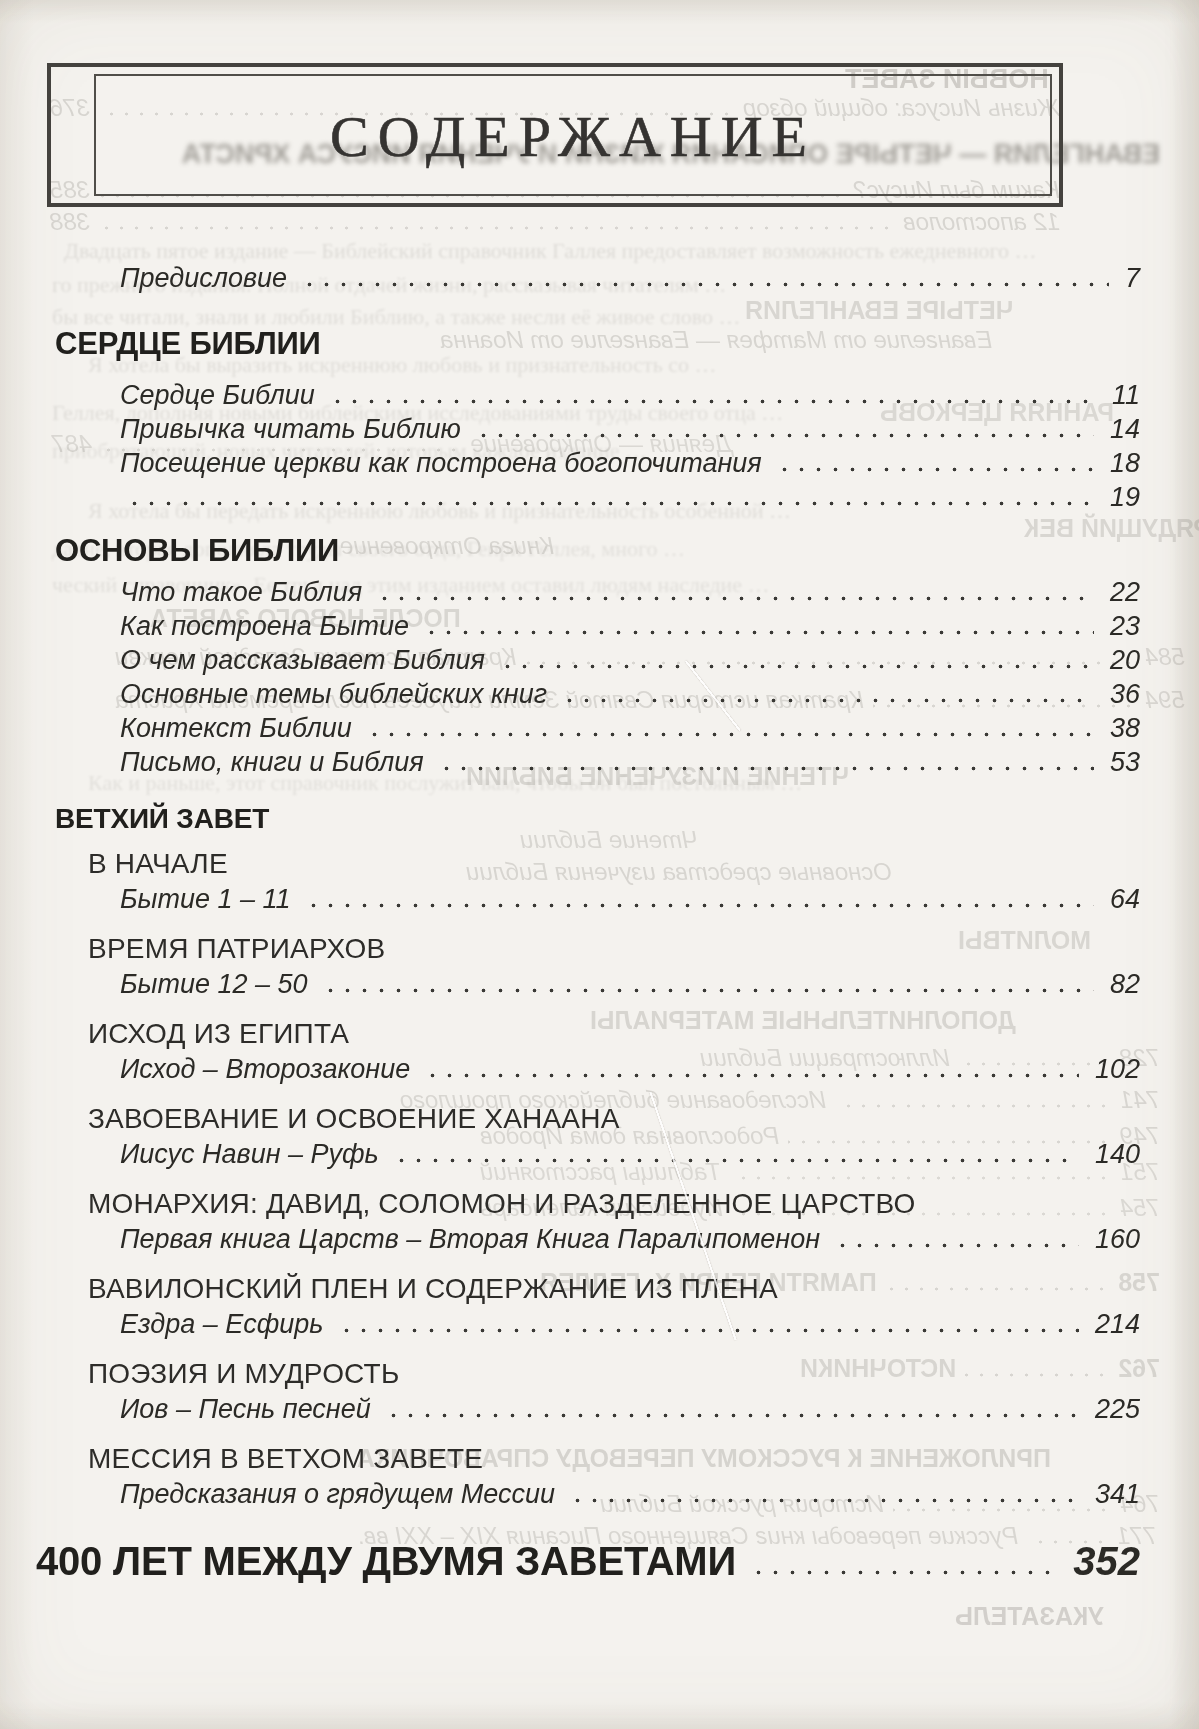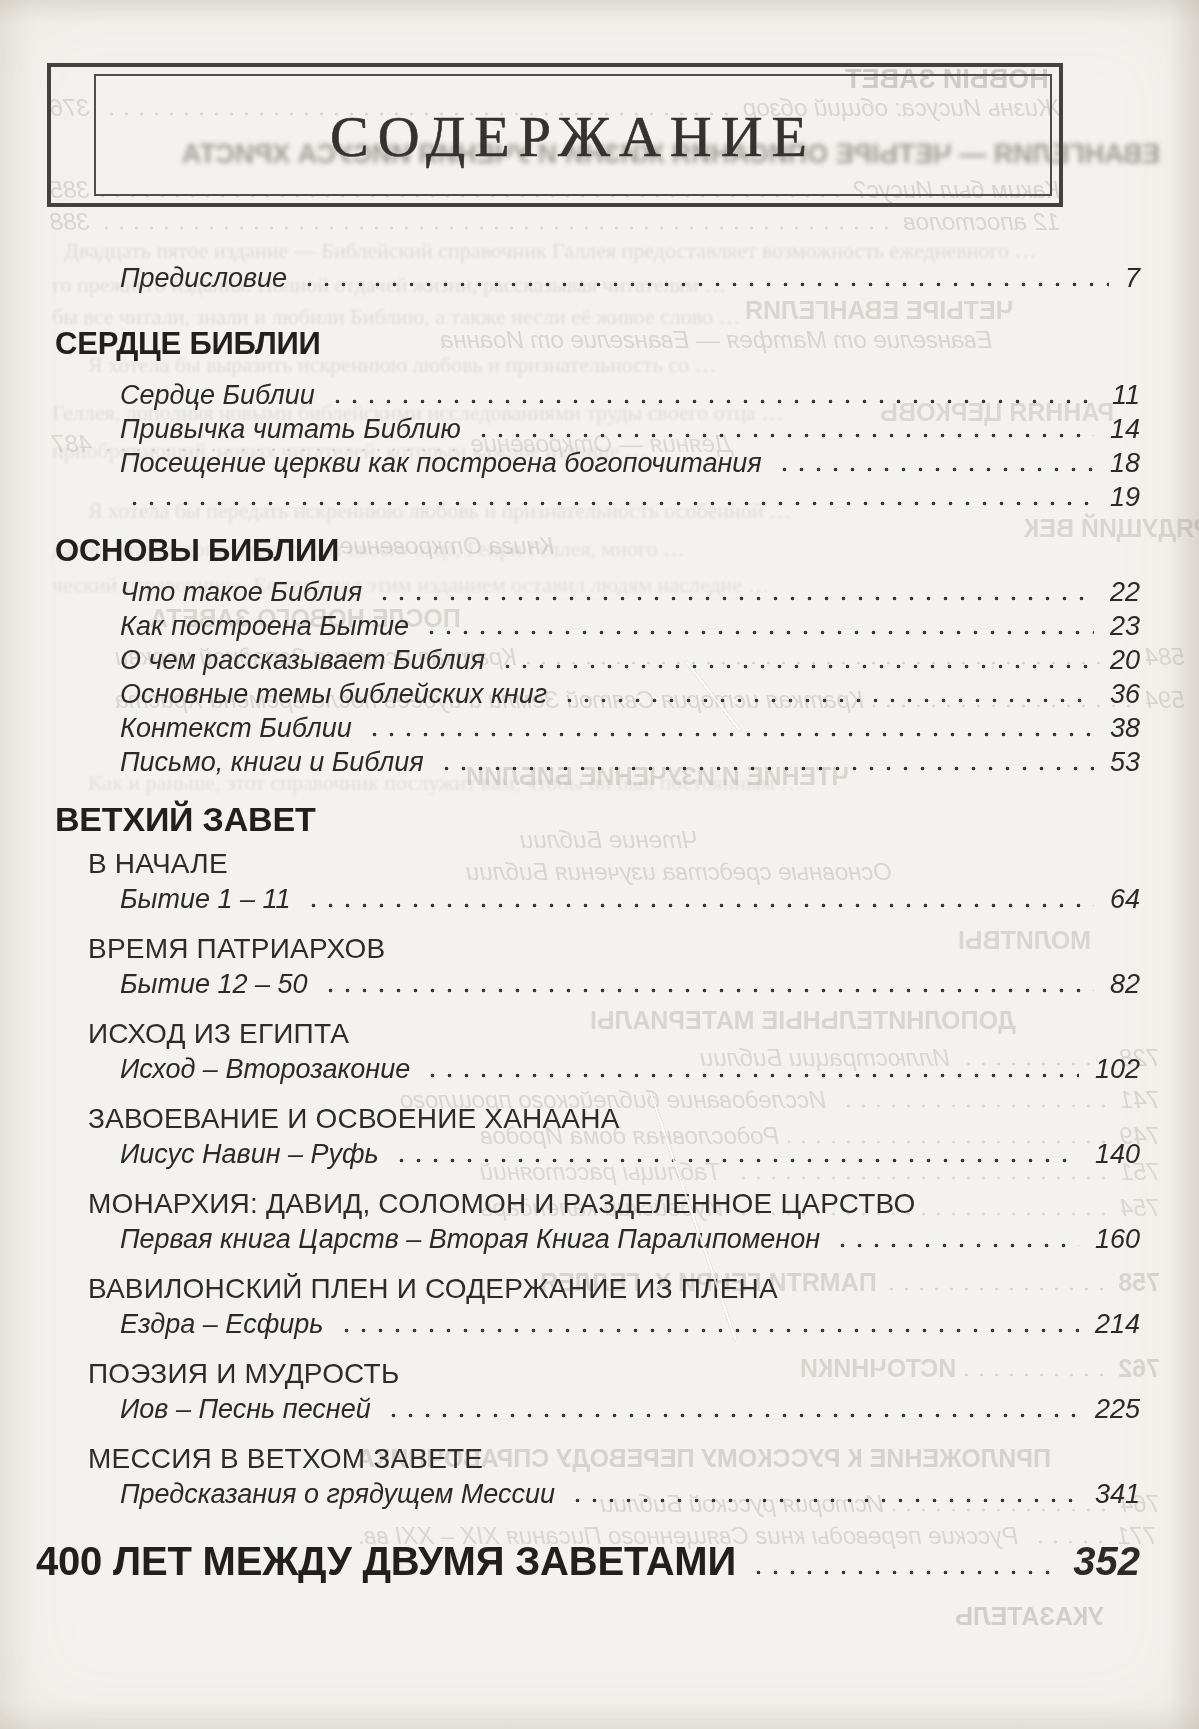--- a/index.html
+++ b/index.html
@@ -60,21 +60,21 @@
       background-image:radial-gradient(circle, rgba(43,42,38,.92) 1.7px, rgba(0,0,0,0) 2.1px);
       background-size:17px 5px;background-repeat:repeat-x;background-position:left bottom;}
   .row .num{padding-left:10px;}
 
   .preface{margin-top:56px;}
 
   .section-heading{font-size:31px;line-height:36px;font-weight:bold;font-style:normal;
       color:var(--heading-ink);letter-spacing:-0.2px;margin:32px 0 18px 55px;}
   .section-heading.second{margin-top:20px;margin-bottom:8px;}
 
-  .ot-heading{font-size:34px;line-height:38px;font-weight:bold;font-style:normal;
+  .ot-heading{font-size:28px;line-height:38px;font-weight:bold;font-style:normal;
       color:var(--heading-ink);letter-spacing:-0.2px;margin:22px 0 4px 55px;}
 
   .chapter{margin-top:18px;}
   .chapter.first{margin-top:10px;}
   .chapter-title{font-size:28px;line-height:31px;font-style:normal;font-weight:normal;
       color:#2d2c29;letter-spacing:0.2px;margin:0 0 0 88px;}
   .chapter .row{margin-top:5px;}
 
   .footer-row{margin:34px 59px 0 36px;font-size:40px;line-height:35px;font-style:normal;}
   .footer-row .lbl{font-weight:bold;color:var(--heading-ink);letter-spacing:-0.2px;}

